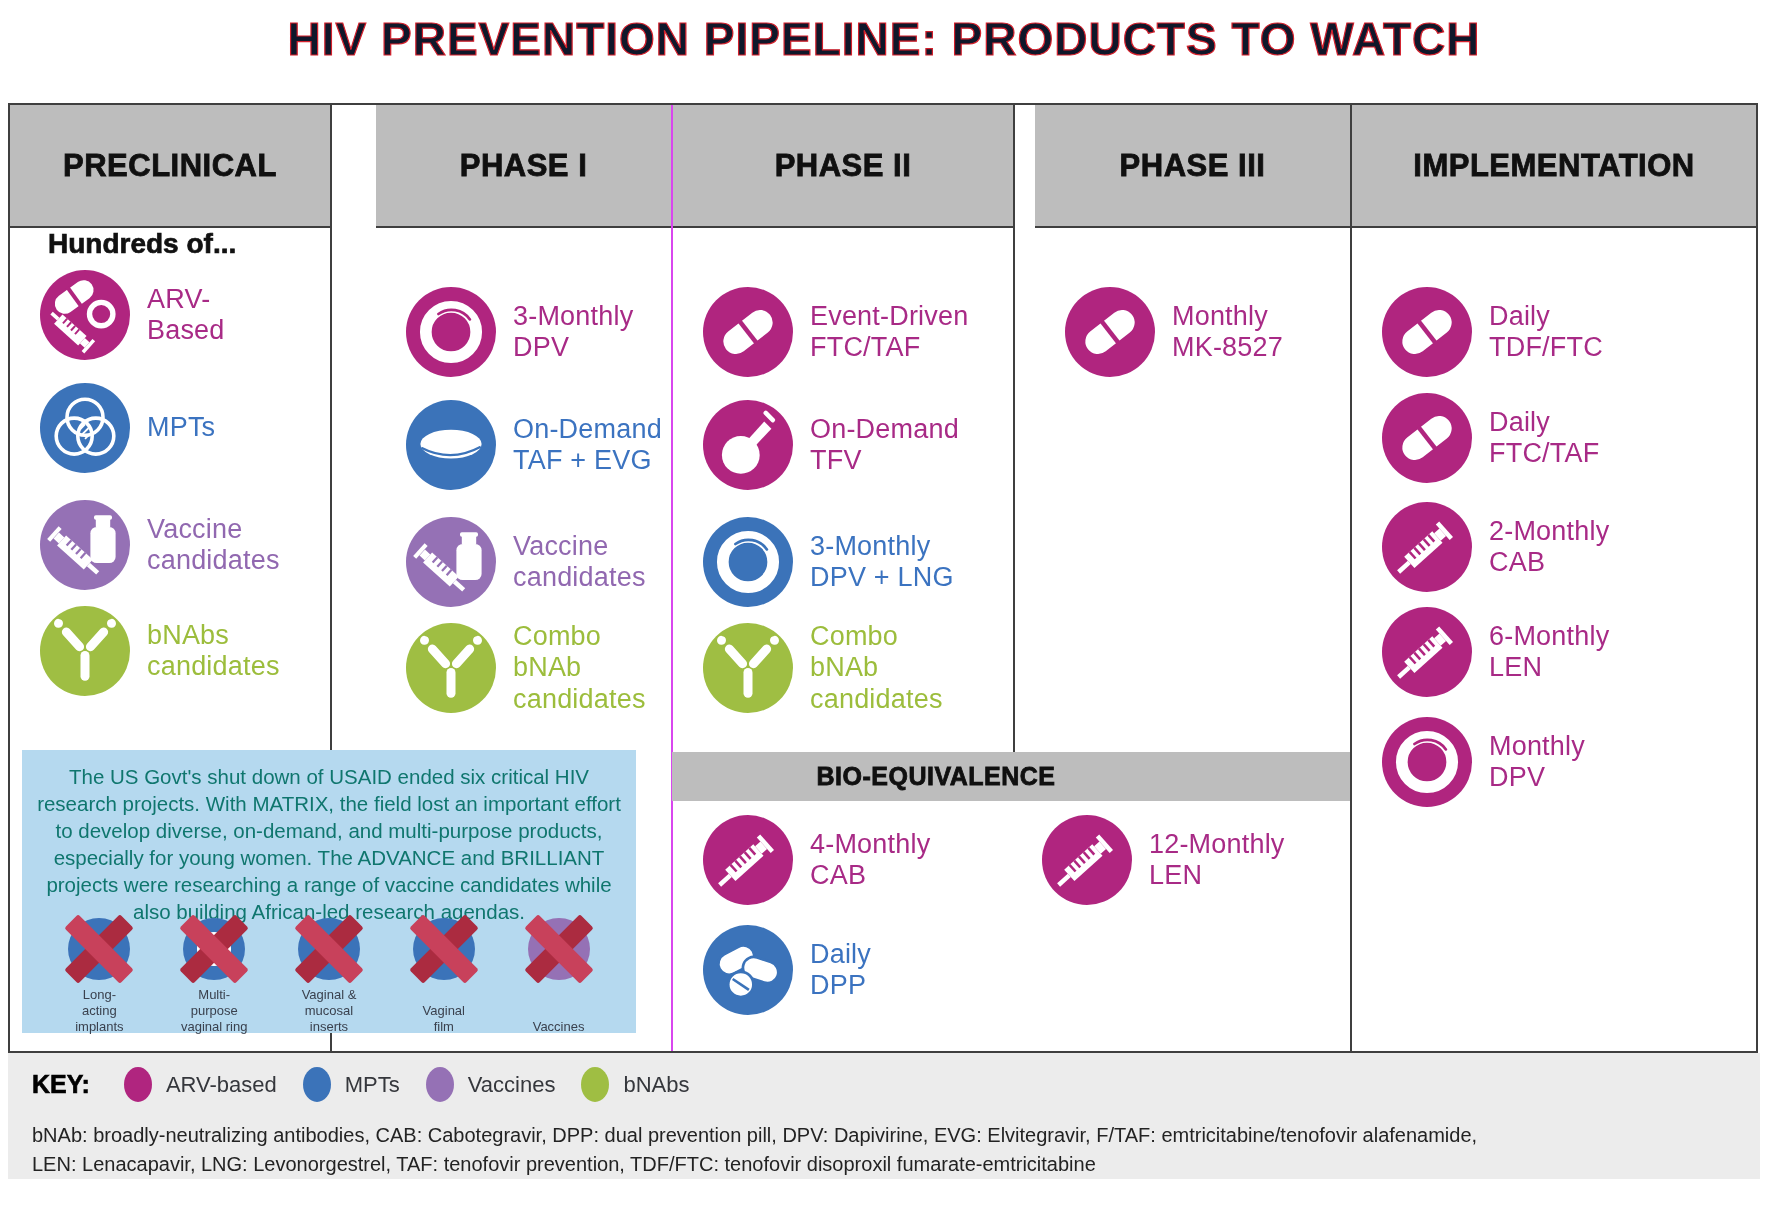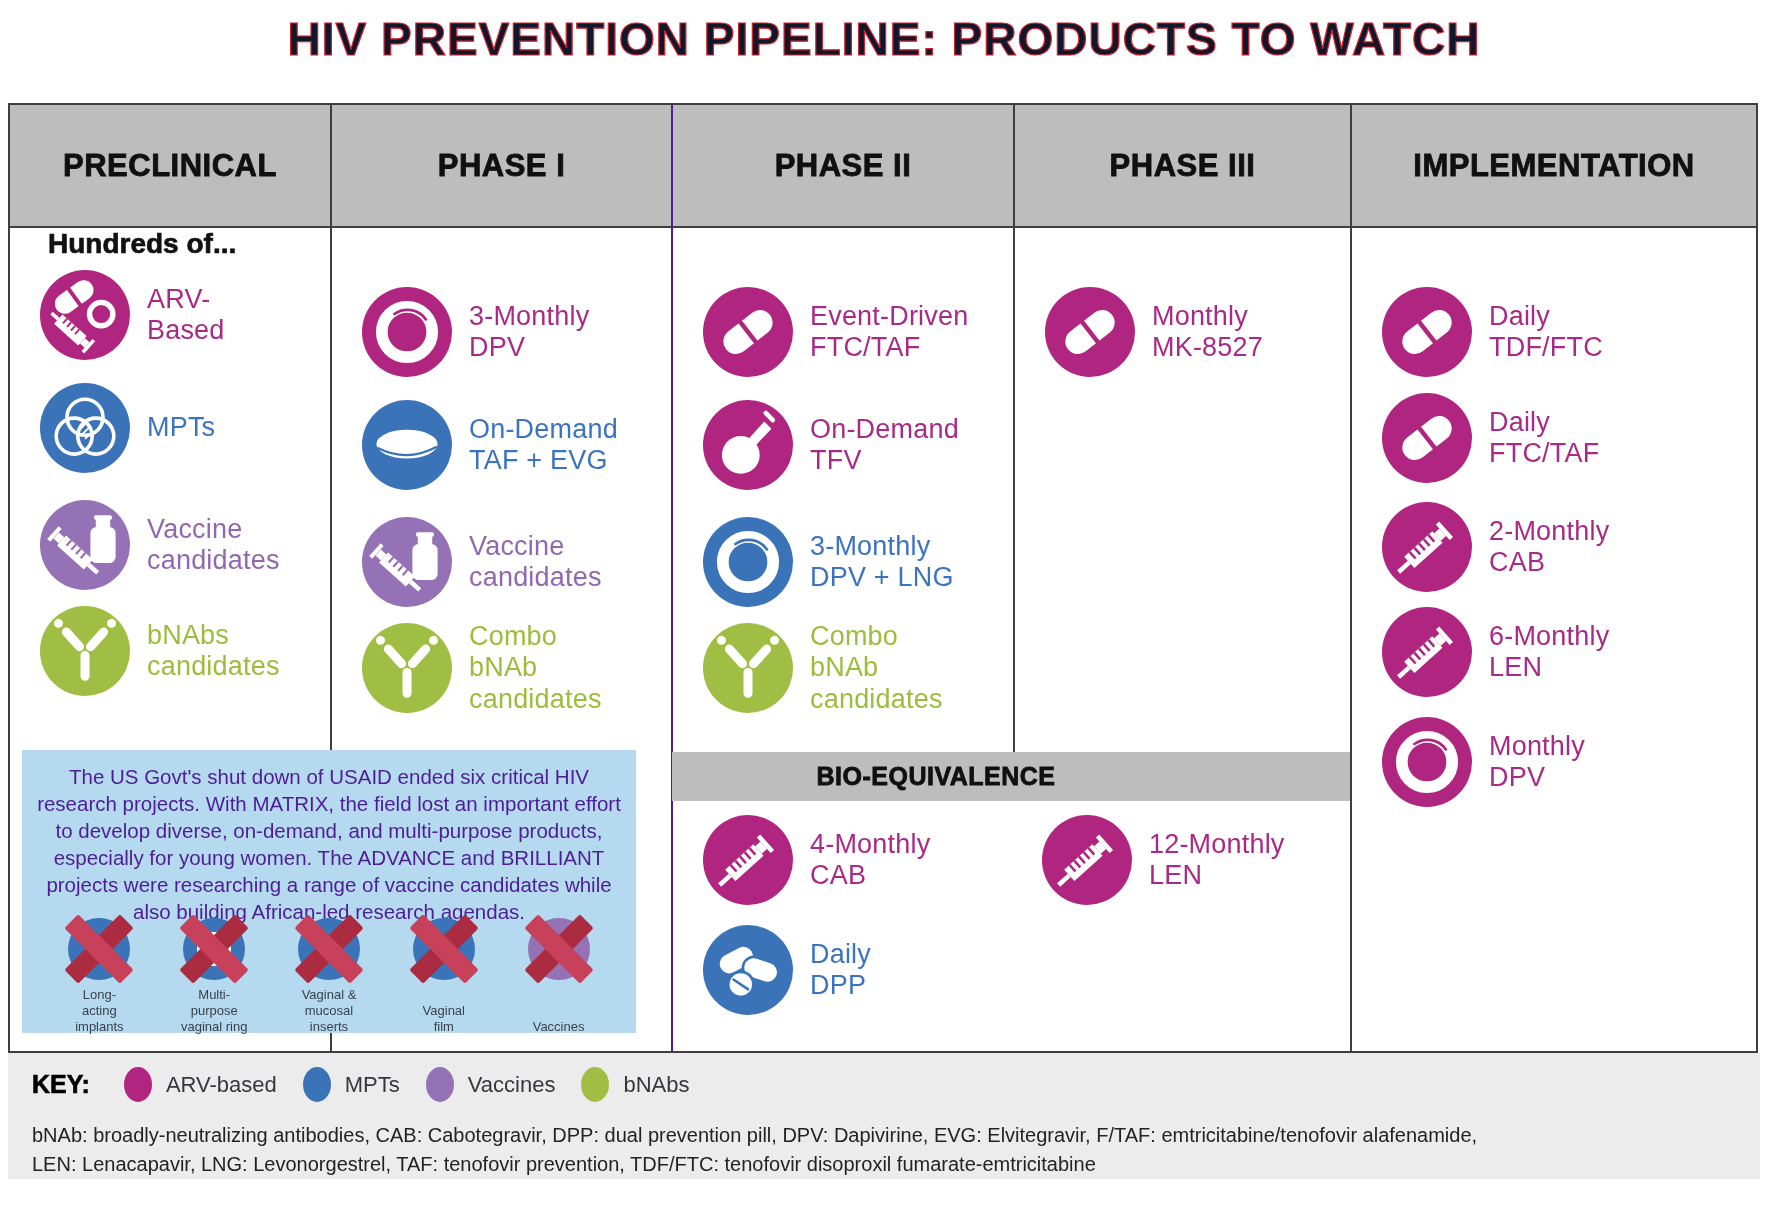--- a/index.html
+++ b/index.html
@@ -9,23 +9,23 @@
   
   .title{position:absolute;top:12px;left:0;right:0;text-align:center;
          font-size:46px;font-weight:bold;color:#0f172a;letter-spacing:1px;
          -webkit-text-stroke:1.2px #d4202c;}
 
   
   .grid{position:absolute;left:8px;top:103px;width:1750px;height:950px;
         border:2px solid #3f3f3f;box-sizing:border-box;background:#fff;}
   .col{position:absolute;top:0;height:100%;box-sizing:border-box;}
   .col1{left:0;width:322px;border-right:2px solid #3f3f3f;}
-  .col2{left:322px;width:341px;border-right:2px solid #4c1d95;}
+  .col2{left:322px;width:341px;border-right:2px solid #d946ef;padding-left:44px;}
   .col3{left:663px;width:340px;}
-  .col4{left:1005px;width:337px;border-right:2px solid #3f3f3f;}
+  .col4{left:1005px;width:337px;border-right:2px solid #3f3f3f;padding-left:20px;}
   .col5{left:1342px;width:404px;}
   .sep34{position:absolute;left:1003px;top:0;width:2px;height:649px;background:#3f3f3f;}
 
   .col-header{height:123px;border-bottom:2px solid #3f3f3f;background:#bdbdbd;
               display:flex;align-items:center;justify-content:center;
               font-size:31px;font-weight:bold;color:#101010;letter-spacing:.5px;
               -webkit-text-stroke:.8px #101010;box-sizing:border-box;}
   .col-body{padding-left:30px;position:relative;}
 
   .intro{margin:0 0 0 8px;font-size:28px;font-weight:bold;color:#111;
@@ -47,21 +47,21 @@
   .bio-band{position:absolute;left:672px;top:752px;width:678px;height:49px;
             background:#bdbdbd;display:flex;align-items:center;justify-content:center;
             font-size:25px;font-weight:bold;color:#101010;letter-spacing:.5px;
             -webkit-text-stroke:.8px #101010;padding-right:150px;box-sizing:border-box;}
   .bio-item{position:absolute;}
   .bio-cab{left:703px;top:815px}.bio-len{left:1042px;top:815px}.bio-dpp{left:703px;top:925px}
 
   
   .note-box{position:absolute;left:22px;top:750px;width:614px;height:283px;
             background:#b5d9ef;box-sizing:border-box;}
-  .note-text{padding:13px 15px 0;font-size:20.5px;line-height:1.32;color:#4c1d95;
+  .note-text{padding:13px 15px 0;font-size:20.5px;line-height:1.32;color:#0f766e;
              text-align:center;}
   .disc-row{position:absolute;left:0;right:0;top:168px;display:flex;
             justify-content:space-around;padding:0 20px;}
   .disc{display:flex;flex-direction:column;align-items:center;width:106px;justify-content:space-between;}
   .disc-iconwrap{position:relative;width:62px;height:62px;margin-bottom:7px;}
   .disc-circle{width:62px;height:62px;border-radius:50%;background:#3b73b9;}
   .disc-circle.purple{background:#9571b5;}
   .disc-circle svg{width:62px;height:62px;display:block;}
   .disc-x{position:absolute;left:-10px;top:-10px;width:82px;height:82px;}
   .disc-label{font-size:13px;line-height:1.22;color:#3a414e;text-align:center;

